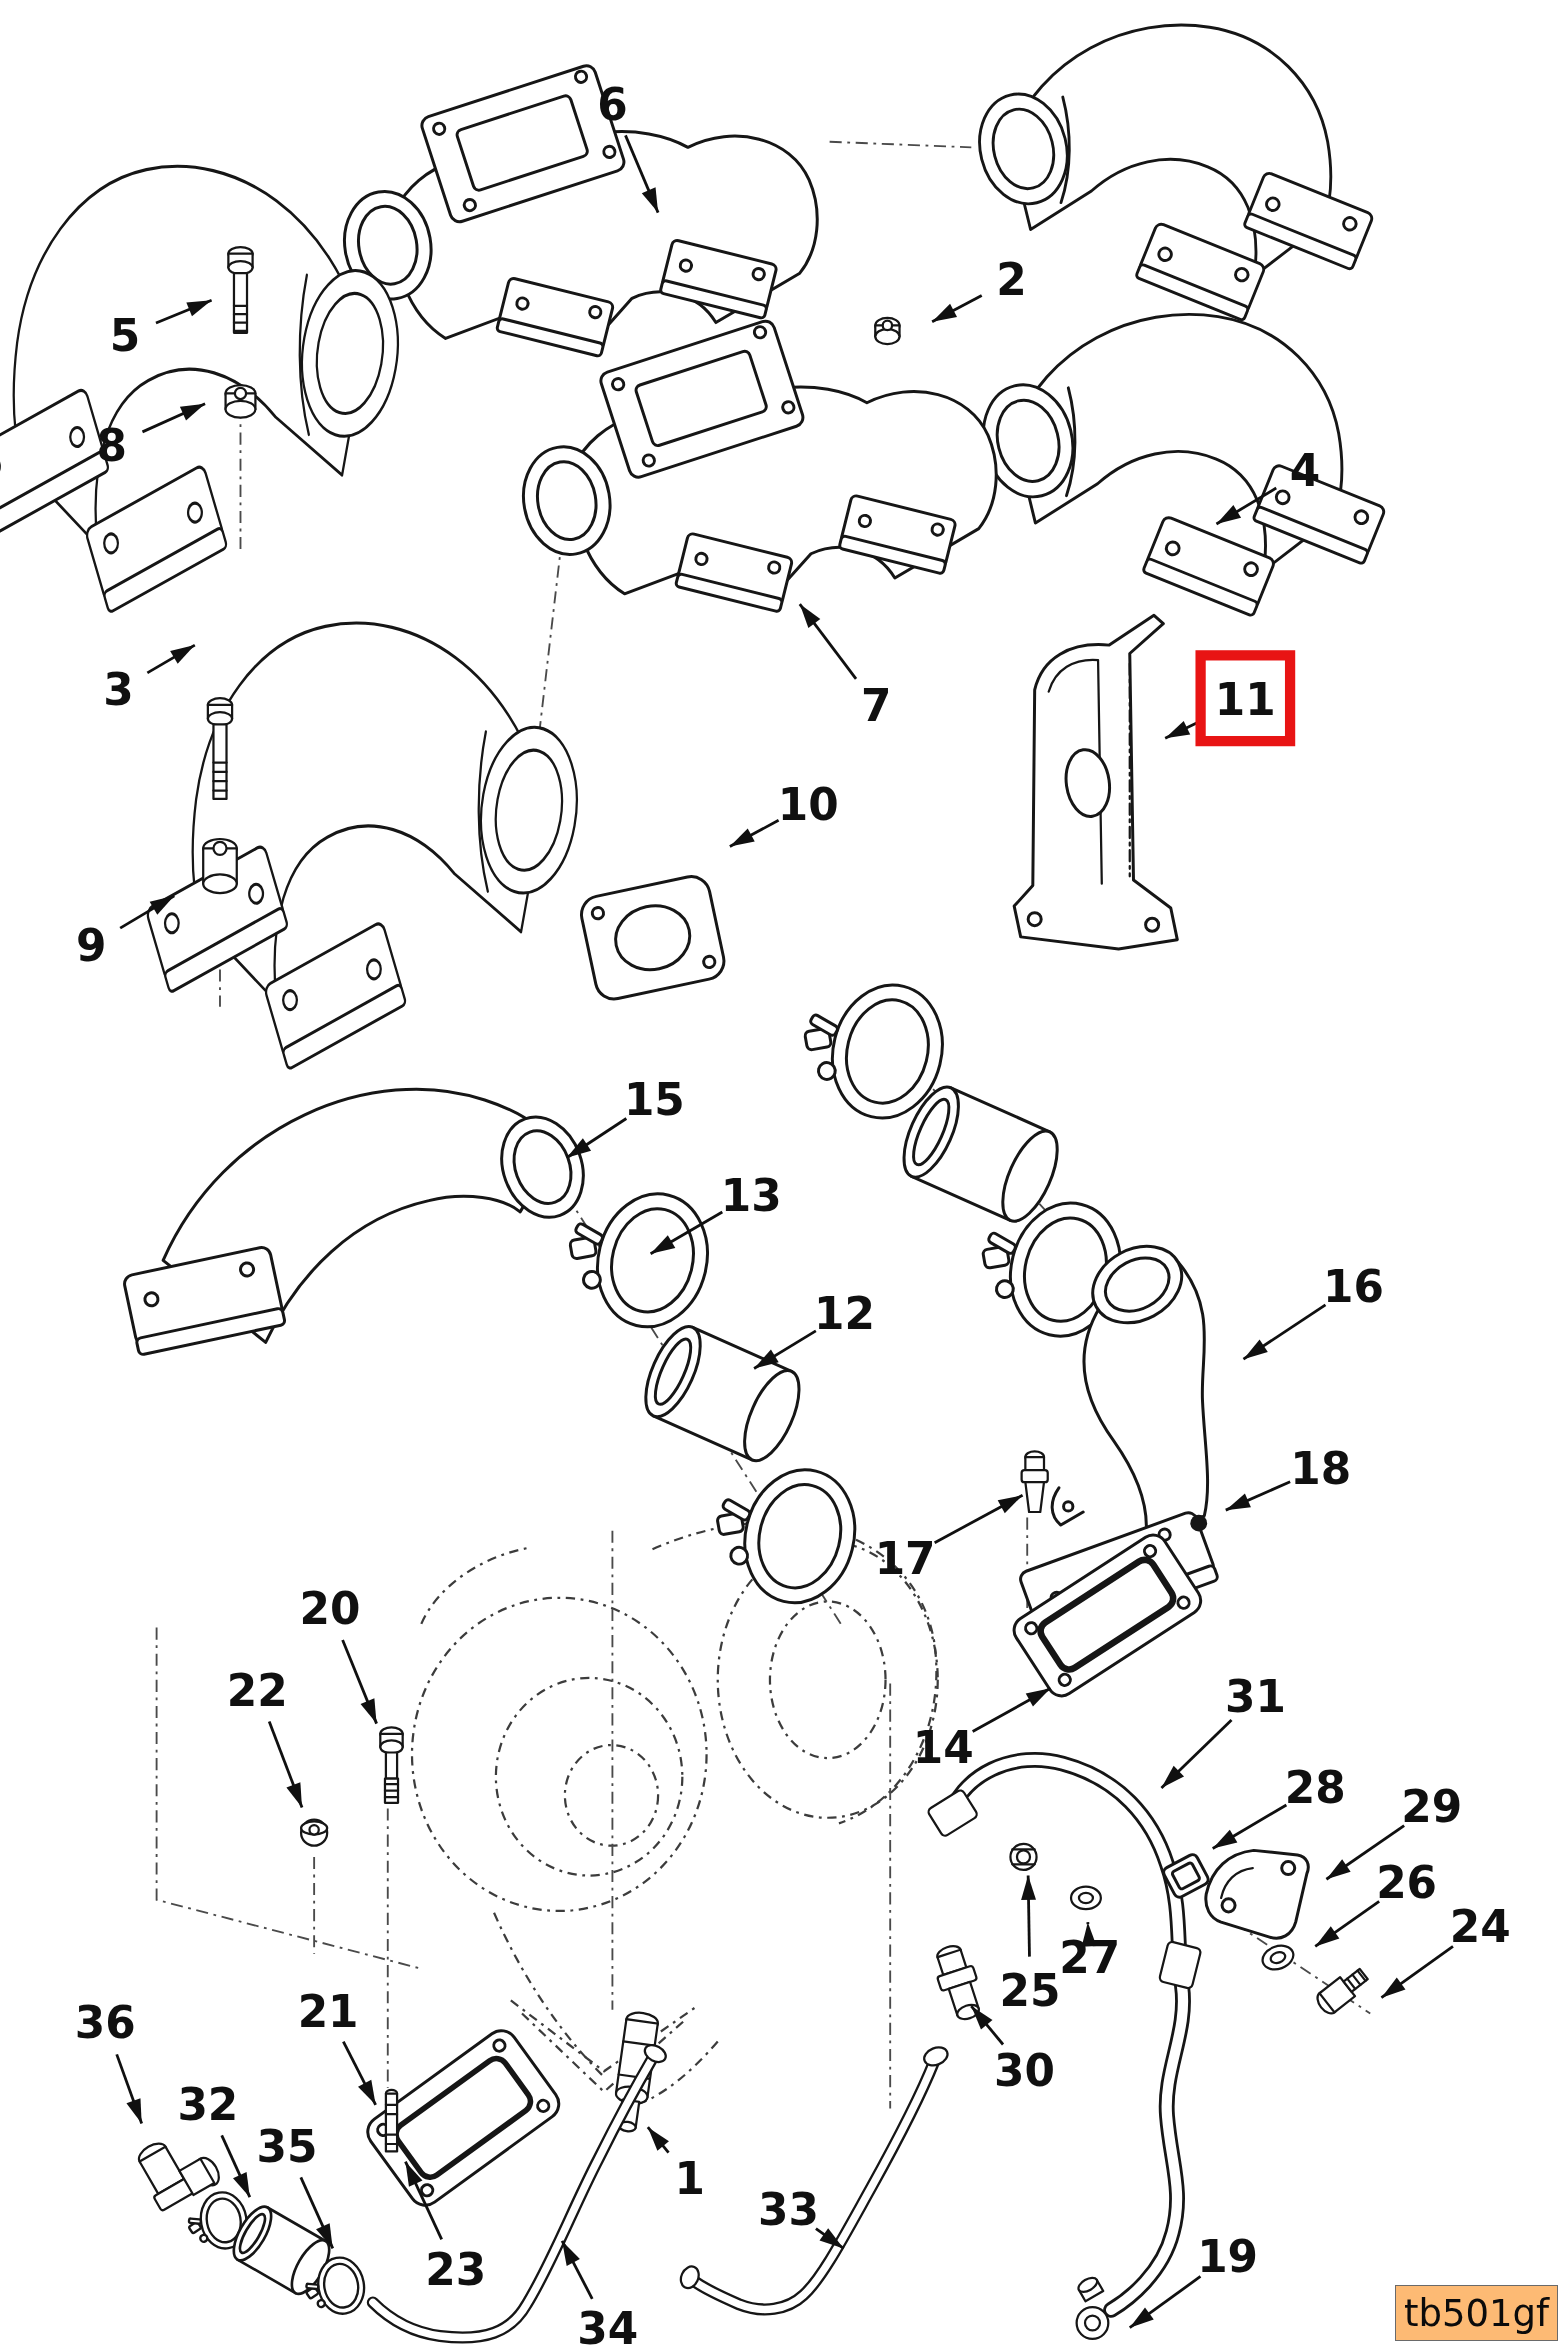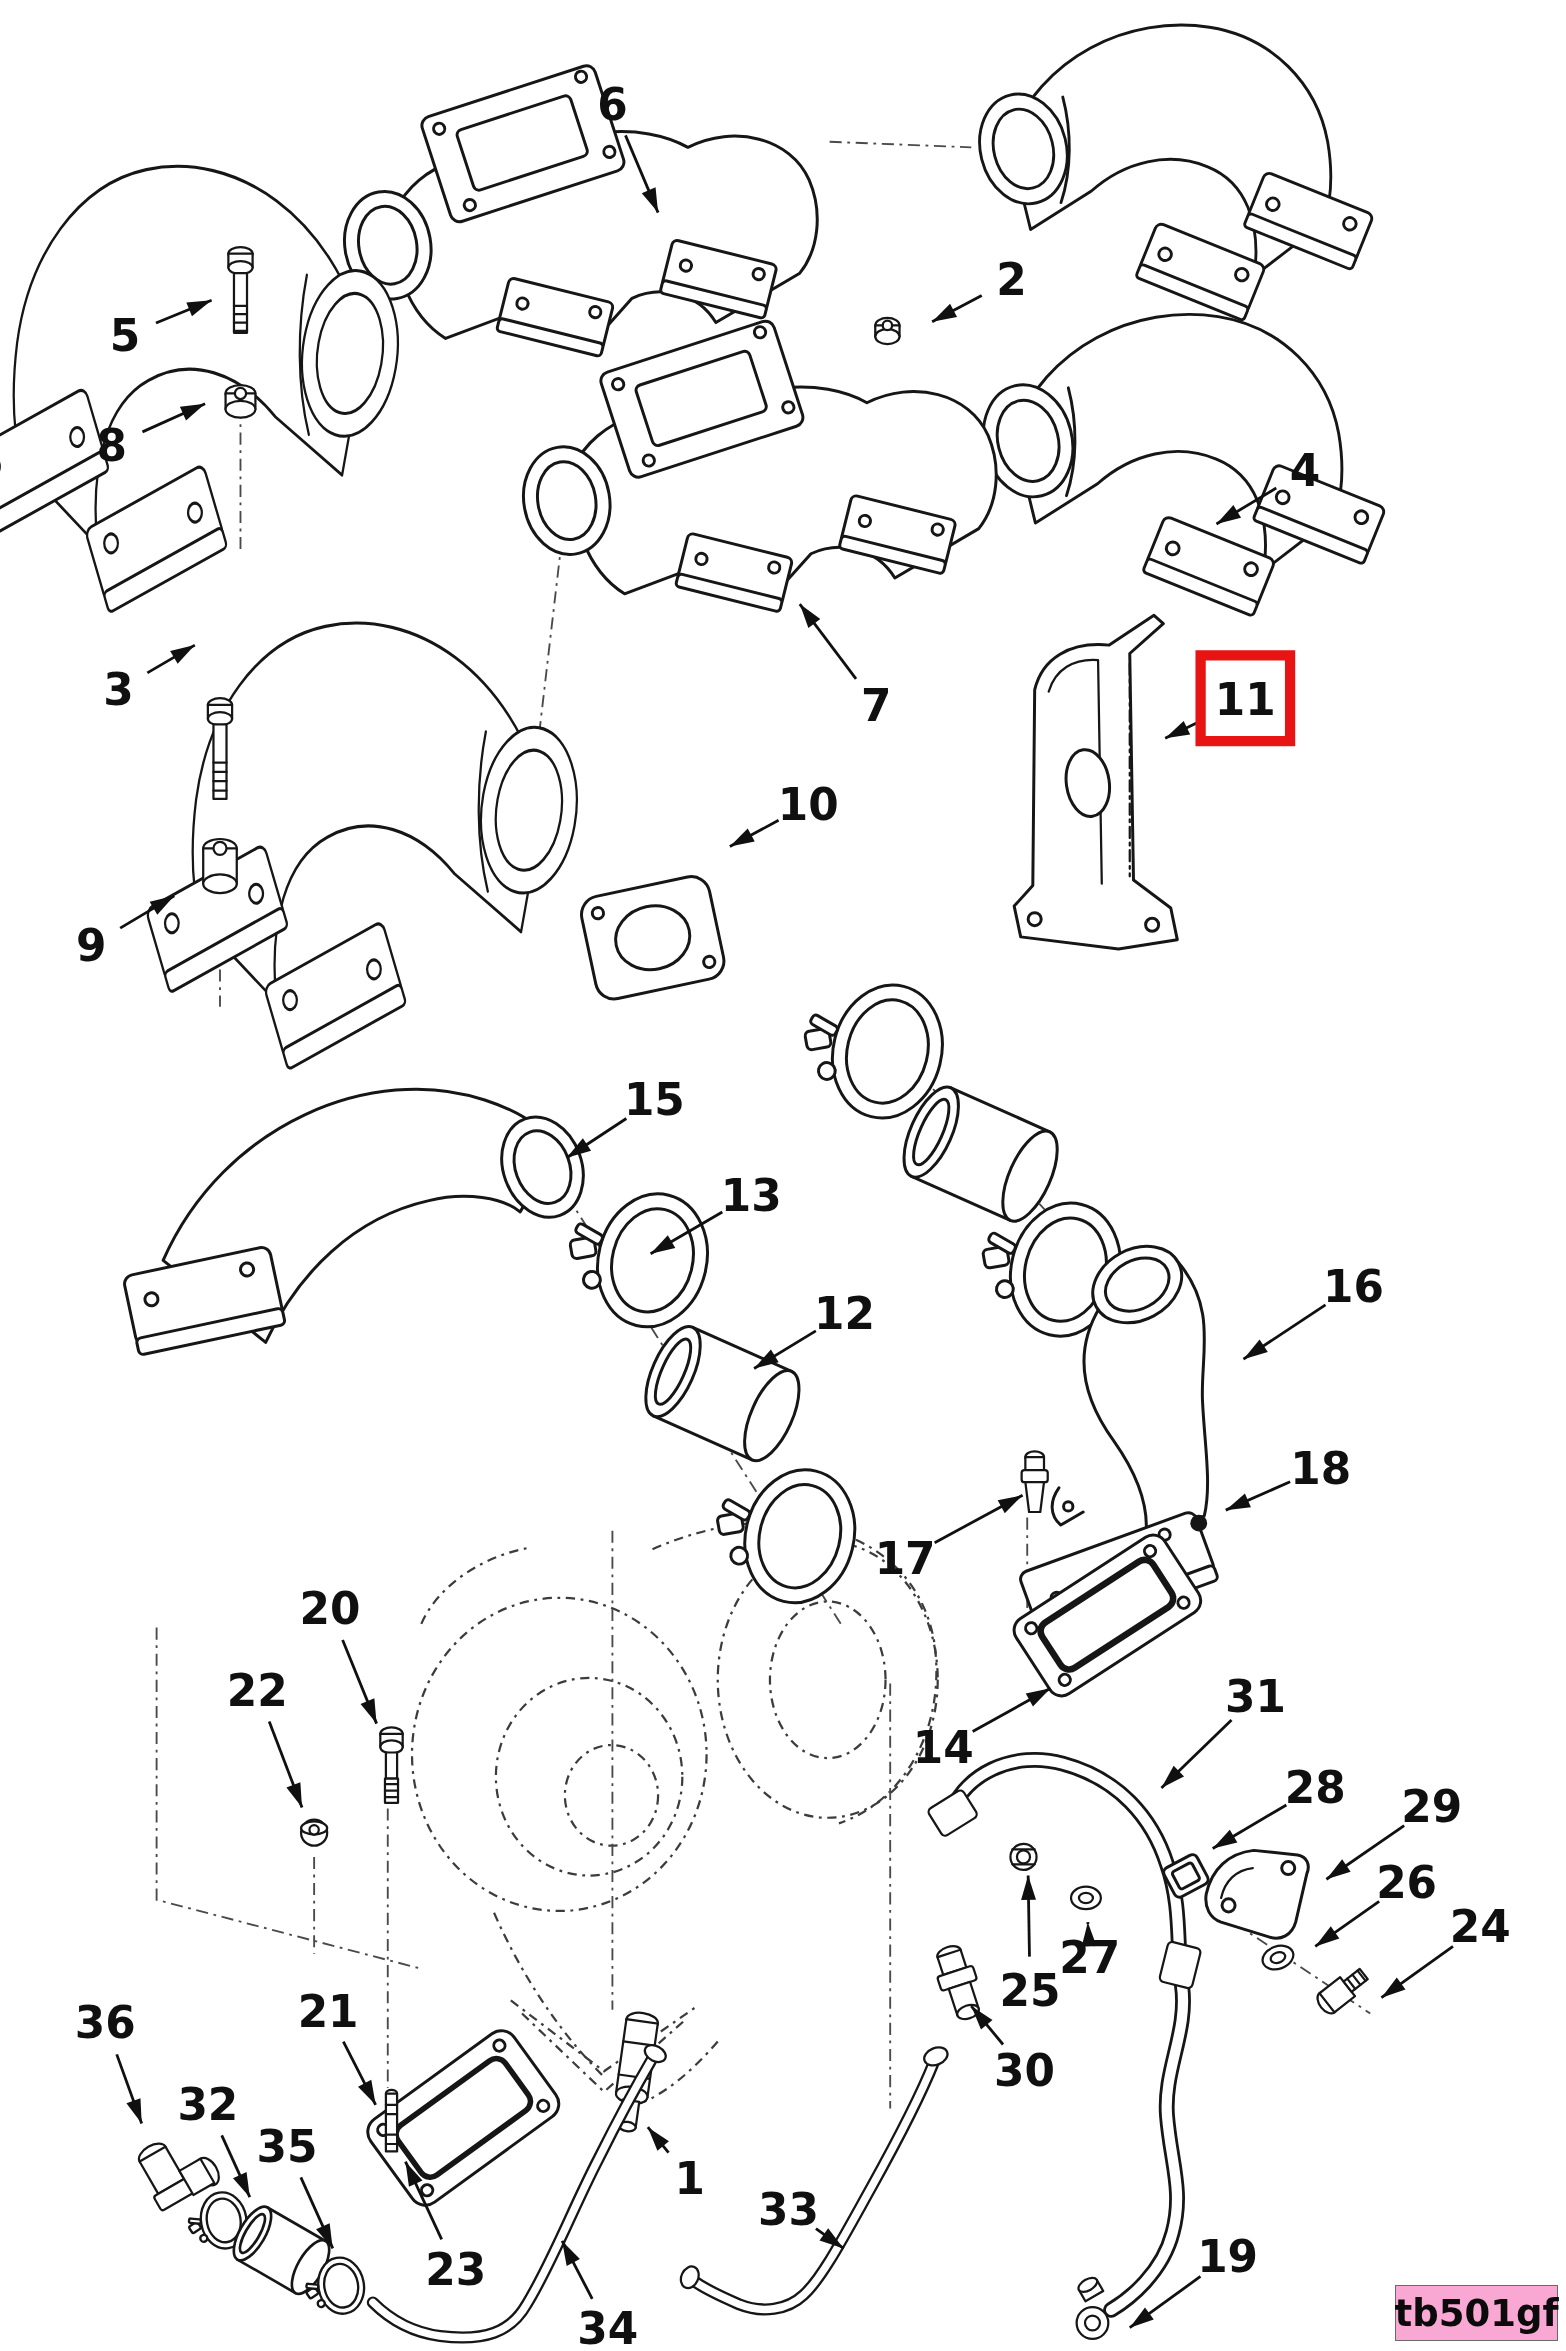--- a/index.html
+++ b/index.html
@@ -9,22 +9,22 @@
   .art{fill:#ffffff;stroke:#161616;stroke-width:3.2;stroke-linecap:round;stroke-linejoin:round;}
   .thin{stroke-width:2.4;}
   .dark{fill:#161616;stroke:none;}
   .phantom{fill:none;stroke:#3c3c3c;stroke-width:2.4;stroke-dasharray:10 6 3 6;}
   .axis{fill:none;stroke:#4a4a4a;stroke-width:2;stroke-dasharray:13 6 3 6;}
   .callout-text{font-family:"DejaVu Sans","Liberation Sans",sans-serif;font-weight:bold;
                 font-size:47px;fill:#101010;}
   .leader{stroke:#101010;stroke-width:3;fill:none;}
   .arrowhead{fill:#101010;stroke:none;}
   #plate-label{position:absolute;left:1395px;top:2285px;width:161px;height:54px;
-               border:1.9px solid #6a6a6a;background:#f9a8d4;display:flex;align-items:center;
-               justify-content:center;font-weight:bold;font-size:37px;color:#0b0b0b;}
+               border:1.9px solid #6a6a6a;background:#fdba74;display:flex;align-items:center;
+               justify-content:center;font-weight:normal;font-size:37px;color:#0b0b0b;}
 </style>
 </head>
 <body>
 
 <div id="stage">
 <svg width="1566" height="2351" viewBox="0 0 1680 2522">
 
   <defs>
 
     <g id="elbow">

